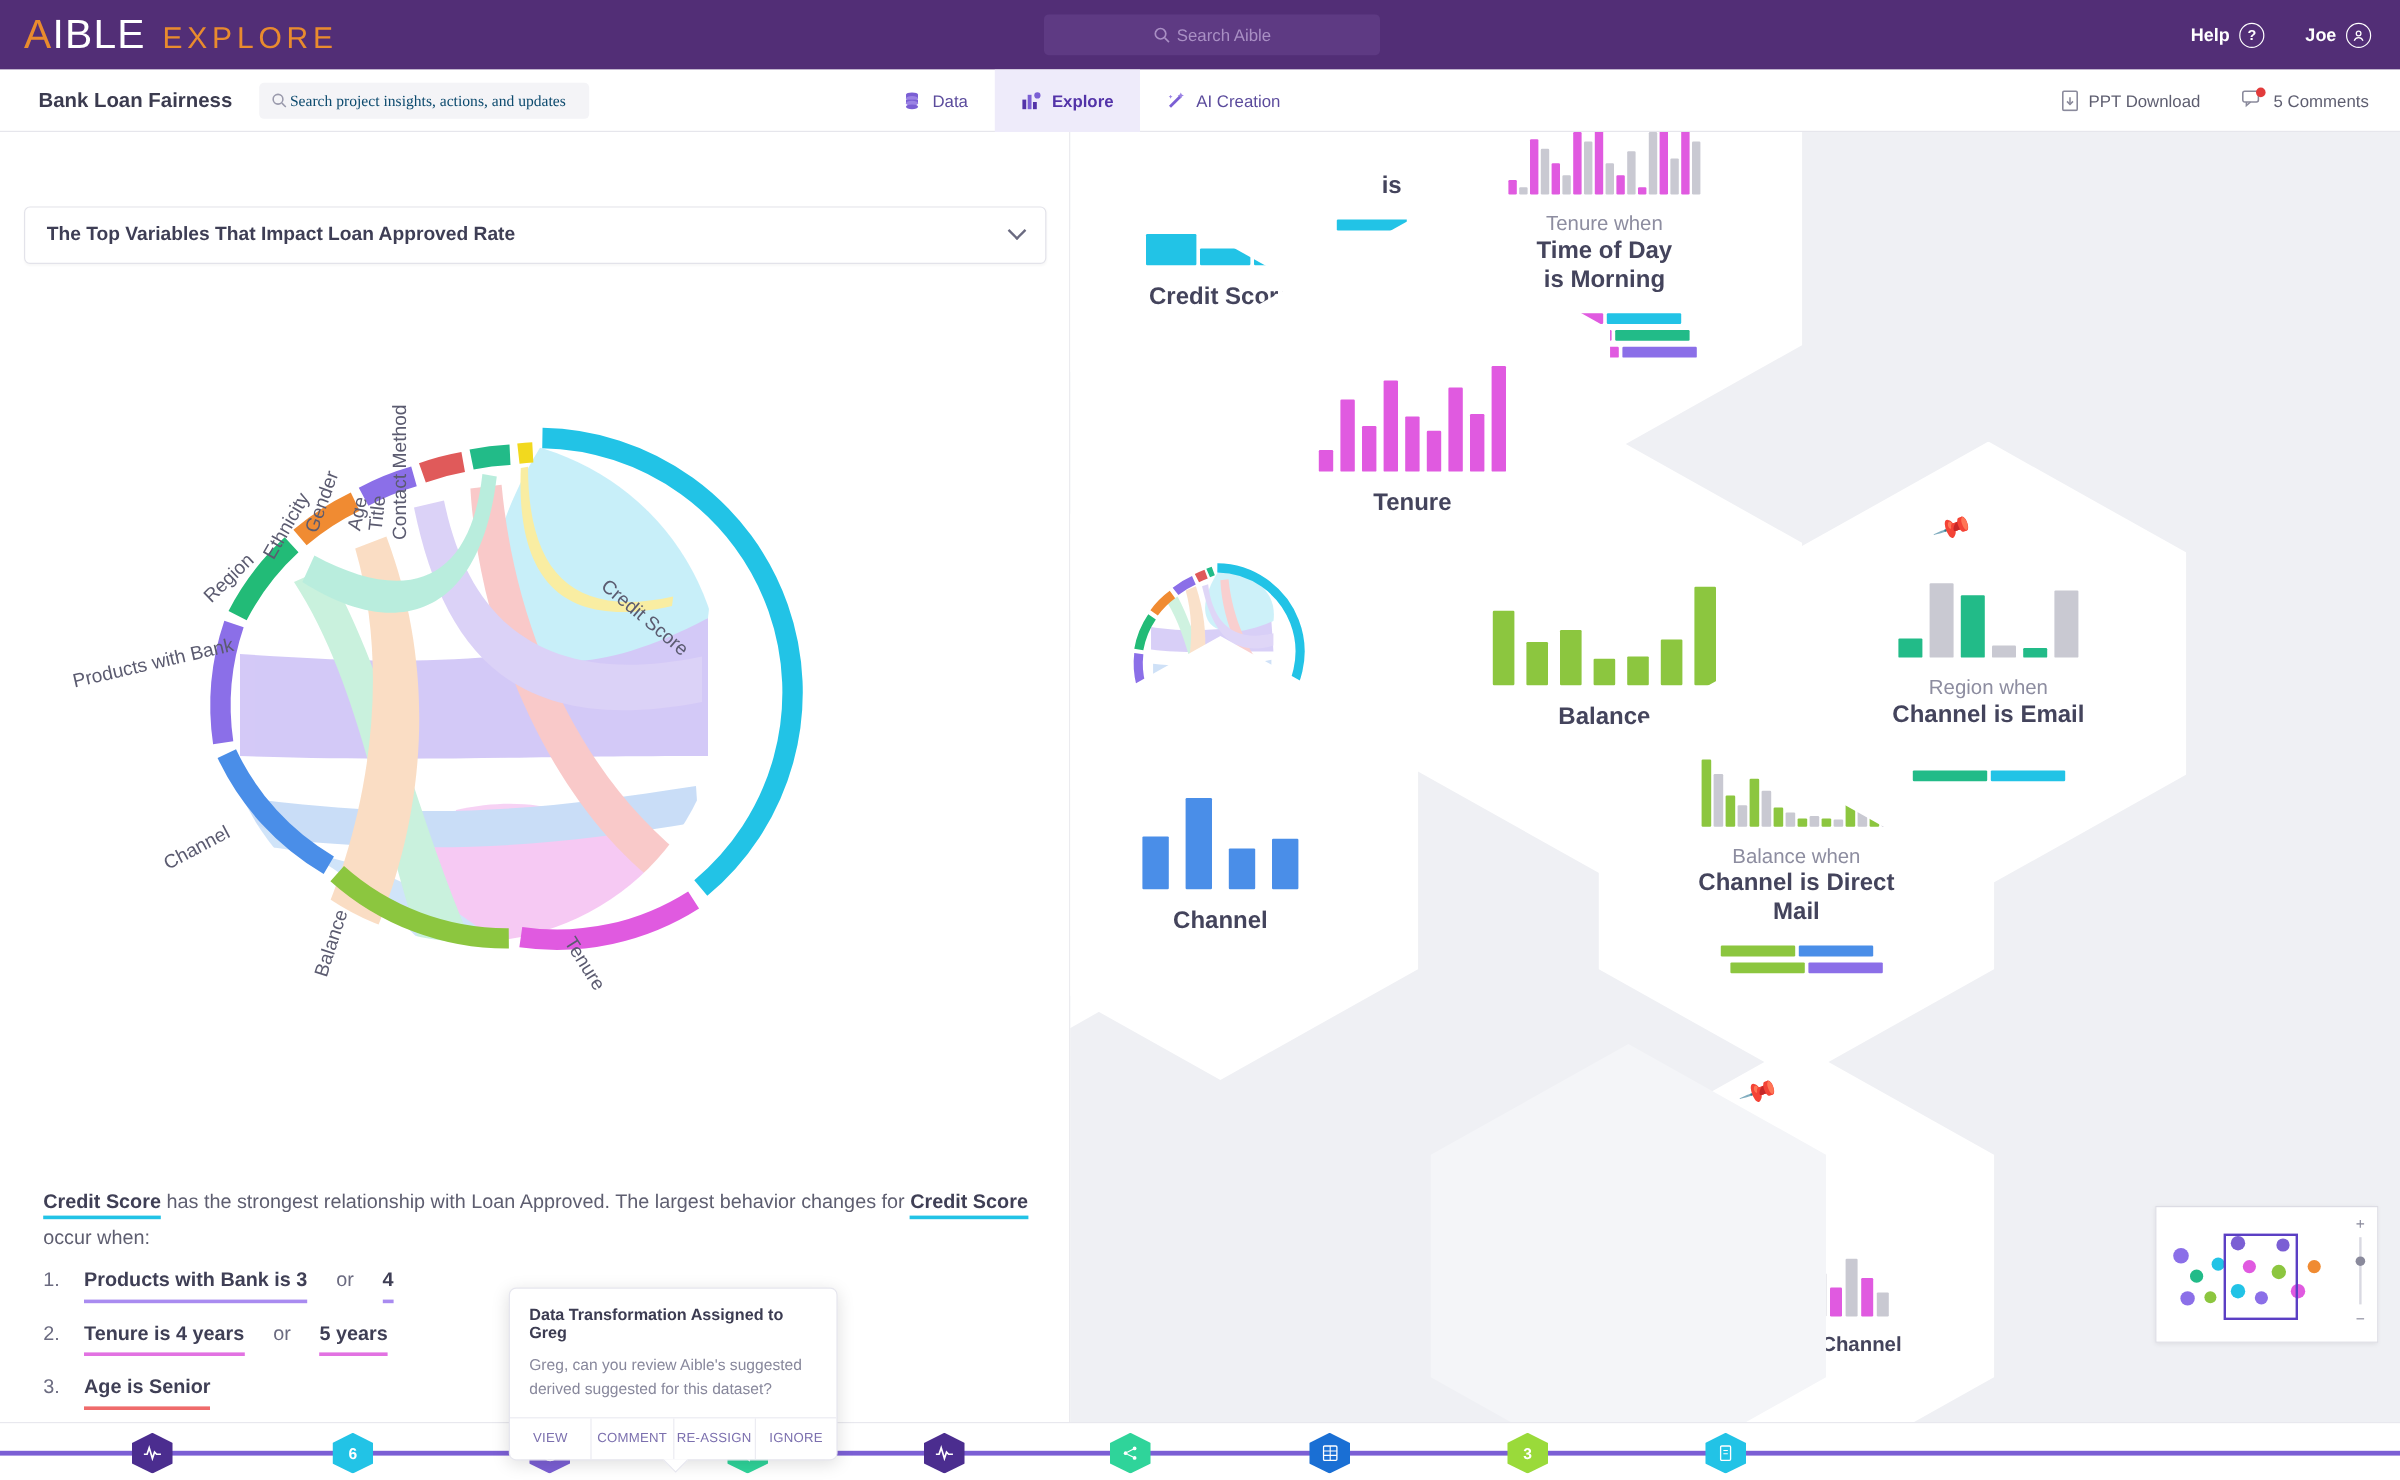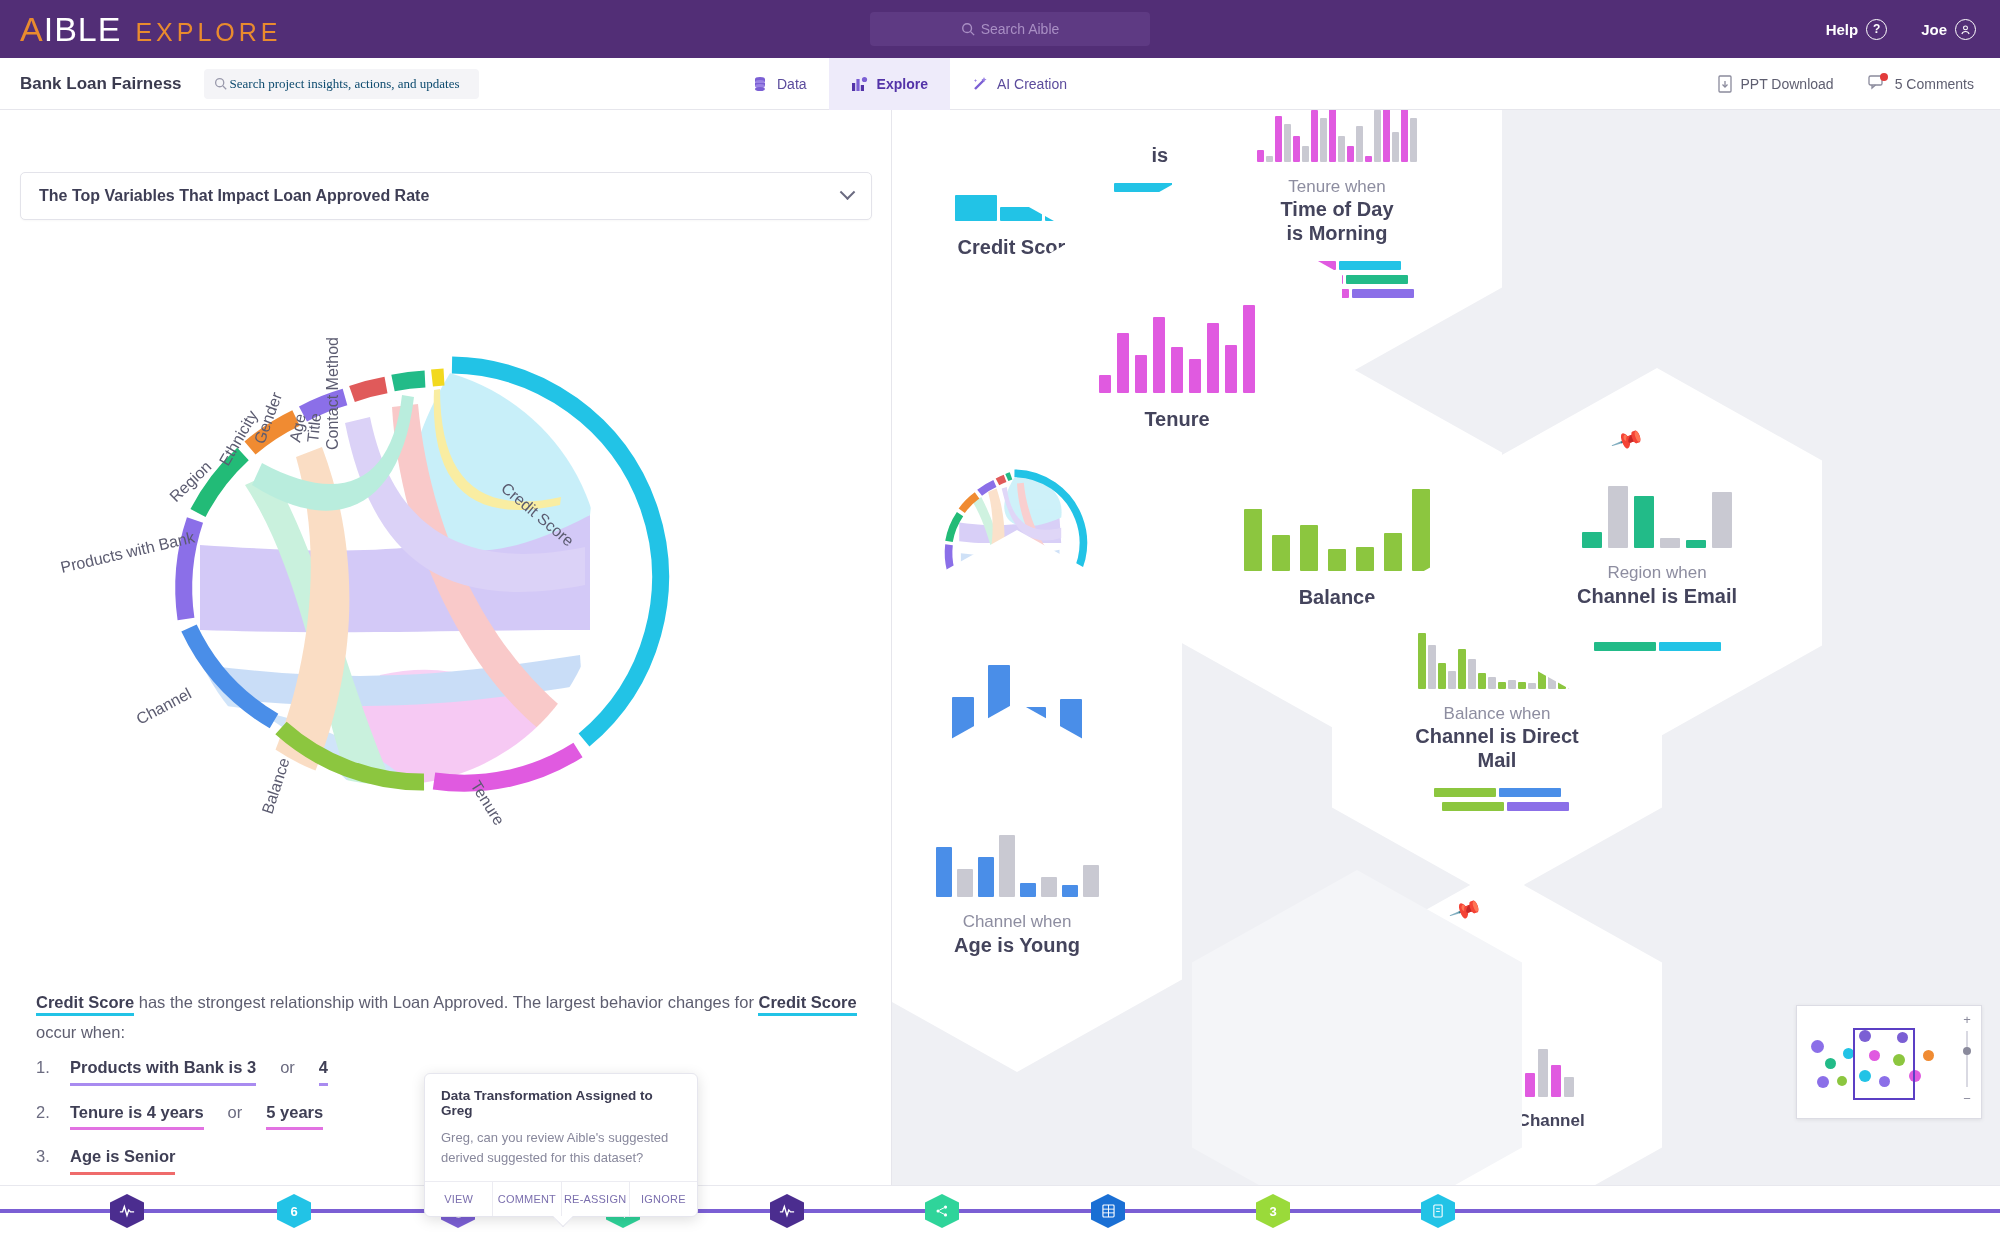--- a/index.html
+++ b/index.html
@@ -45,21 +45,21 @@
   }
 
   
   .navbar {
     position: absolute; top: 58px; left: 0;
     width: 2000px; height: 52px;
     background: #ffffff; border-bottom: 1px solid #e6e6ec;
     display: flex; align-items: center;
   }
   .project-title {
-    margin-left: 20px; font-size: 17px; font-weight: bold; color: #3b3b4f;
+    margin-left: 32px; font-size: 17px; font-weight: bold; color: #3b3b4f;
     white-space: nowrap;
   }
   .proj-search {
     margin-left: 22px; width: 275px; height: 30px;
     background: #f4f4f7; border-radius: 4px;
     display: flex; align-items: center; gap: 3px; padding-left: 10px;
     color: #0c4a6e; font-size: 13px; font-family: Liberation Serif, serif;
   }
   .navtabs { position: absolute; left: 730px; top: 0; height: 52px; display: flex; }
   .navtab {
@@ -612,34 +612,20 @@
   <div class="hex" style="left:-40px; top:420px; width:330px; height:370px;">
     <div class="hex-chart" style="gap:14px;">
       <div class="bar" style="height:44px;width:22px;background:#4a8ee8;"></div>
       <div class="bar" style="height:76px;width:22px;background:#4a8ee8;"></div>
       <div class="bar" style="height:34px;width:22px;background:#4a8ee8;"></div>
       <div class="bar" style="height:42px;width:22px;background:#4a8ee8;"></div>
     </div>
     <div class="hex-title">Channel</div>
   </div>
 
-  <div class="hex" style="left:-40px; top:592px; width:330px; height:370px;">
-    <div class="hex-chart" style="gap:5px;height:80px;">
-      <div class="bar" style="height:50px;width:16px;background:#4a8ee8;"></div>
-      <div class="bar" style="height:28px;width:16px;background:#c9c9d2;"></div>
-      <div class="bar" style="height:40px;width:16px;background:#4a8ee8;"></div>
-      <div class="bar" style="height:62px;width:16px;background:#c9c9d2;"></div>
-      <div class="bar" style="height:14px;width:16px;background:#4a8ee8;"></div>
-      <div class="bar" style="height:20px;width:16px;background:#c9c9d2;"></div>
-      <div class="bar" style="height:12px;width:16px;background:#4a8ee8;"></div>
-      <div class="bar" style="height:32px;width:16px;background:#c9c9d2;"></div>
-    </div>
-    <div class="hex-sub">Channel when</div>
-    <div class="hex-title">Age is Young</div>
-  </div>
 
   <div class="hex" style="left:440px; top:760px; width:330px; height:370px;">
     <span class="pin" style="left:120px; top:28px;">📌</span>
     <div class="hex-chart" style="gap:3px;height:78px;margin-top:40px;">
       <div class="bar" style="height:18px;width:10px;background:#e05ae0;"></div>
       <div class="bar" style="height:30px;width:10px;background:#c9c9d2;"></div>
       <div class="bar" style="height:40px;width:10px;background:#e05ae0;"></div>
       <div class="bar" style="height:14px;width:10px;background:#c9c9d2;"></div>
       <div class="bar" style="height:54px;width:10px;background:#e05ae0;"></div>
       <div class="bar" style="height:28px;width:10px;background:#c9c9d2;"></div>

